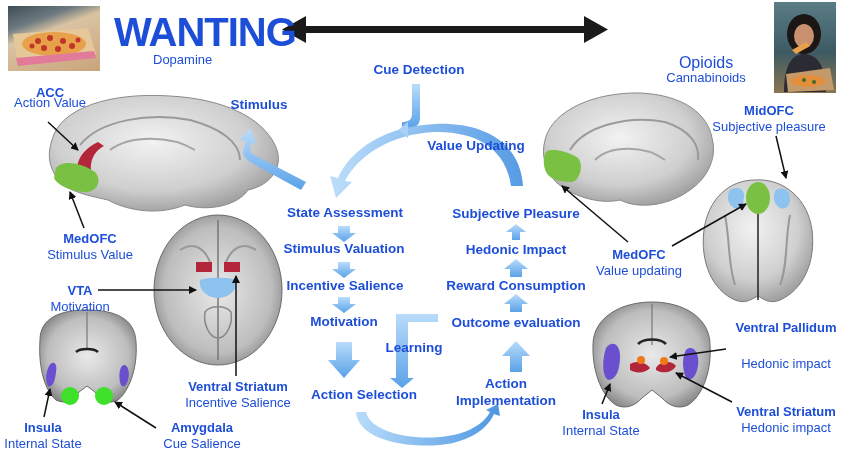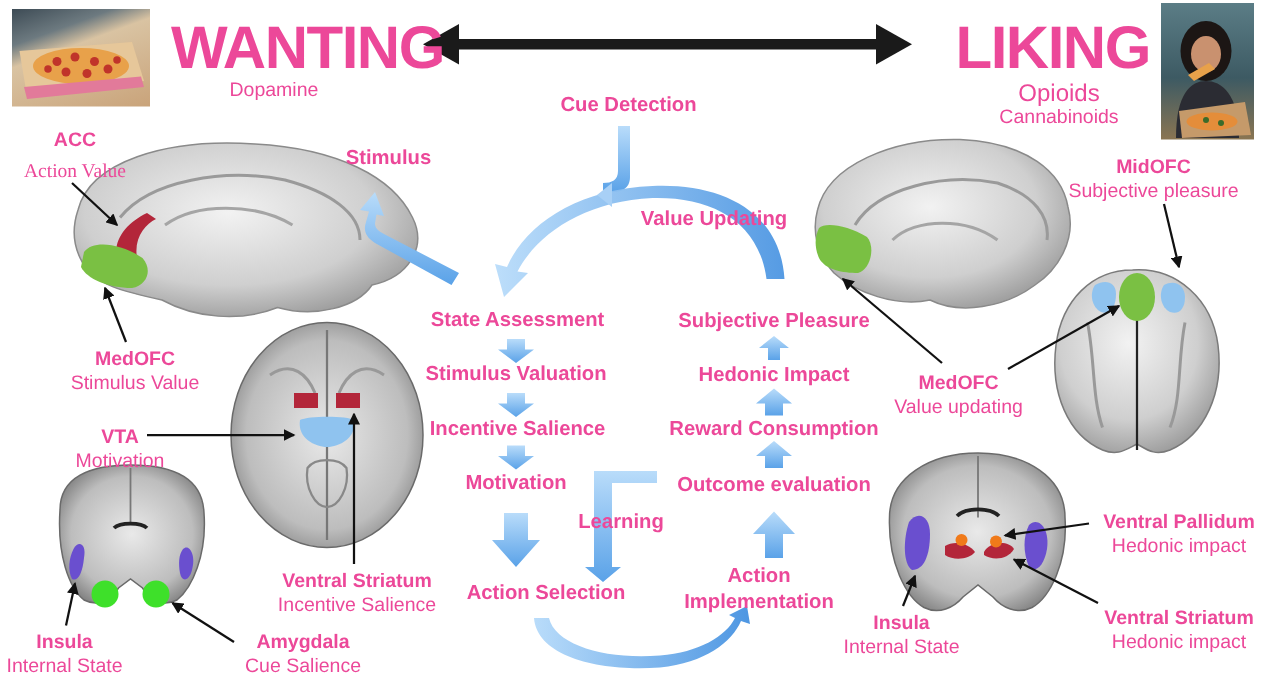--- a/index.html
+++ b/index.html
@@ -1,16 +1,16 @@
 <!DOCTYPE html>
 <html><head>
 <meta charset="utf-8">
 <style>
   html,body{margin:0;padding:0;background:#fff;}
-  #stage{position:relative;width:850px;height:454px;overflow:hidden;background:#fff;font-family:"Liberation Sans",sans-serif;color:#ec4899;}
+  #stage{position:relative;width:850px;height:454px;overflow:hidden;background:#fff;font-family:"Liberation Sans",sans-serif;color:#1d4ed8;}
   .t{position:absolute;white-space:nowrap;line-height:1;}
   .b{font-weight:normal;}
   .c{text-align:center;transform:translateX(-50%);}
   .big{font-size:40px;font-weight:900;letter-spacing:-1px;font-family:"Liberation Sans",sans-serif;}
   .h{font-size:13px;font-weight:bold;}
   .n{font-size:13px;}
   .step{font-size:13.5px;font-weight:bold;}
   svg.layer{position:absolute;left:0;top:0;}
   .photo{position:absolute;overflow:hidden;}
 </style>
@@ -171,42 +171,41 @@
       <path d="M18,48 L32,40 L36,44 L22,52 Z" fill="#e8a14a"></path>
       <path d="M12,72 L56,66 L60,88 L14,90 Z" fill="#c59a6a"></path>
       <ellipse cx="34" cy="79" rx="17" ry="6" fill="#e48d3a"></ellipse>
       <circle cx="30" cy="78" r="2" fill="#3b6b2a"></circle>
         <circle cx="40" cy="80" r="2" fill="#3b6b2a"></circle>
     </svg>
   </div>
 
   <div class="t big" style="left:114px;top:12px;">WANTING</div>
   <div class="t b" style="left:153px;top:53px;font-size:13px;">Dopamine</div>
-  <div class="t big" style="left:637px;top:12px;">LIKING</div>
   <div class="t b c" style="left:706px;top:55px;font-size:16px;">Opioids</div>
   <div class="t b c" style="left:706px;top:71px;font-size:13px;">Cannabinoids</div>
 
   <div class="t h c" style="left:50px;top:86px;">ACC</div>
-  <div class="t n c" style="left:50px;top:107px;font-family:Liberation Serif, serif;">Action Value</div>
+  <div class="t n c" style="left:50px;top:96px;">Action Value</div>
   <div class="t h c" style="left:90px;top:232px;">MedOFC</div>
   <div class="t n c" style="left:90px;top:248px;">Stimulus Value</div>
   <div class="t h c" style="left:80px;top:284px;">VTA</div>
   <div class="t n c" style="left:80px;top:300px;">Motivation</div>
   <div class="t h c" style="left:238px;top:380px;">Ventral Striatum</div>
   <div class="t n c" style="left:238px;top:396px;">Incentive Salience</div>
   <div class="t h c" style="left:43px;top:421px;">Insula</div>
   <div class="t n c" style="left:43px;top:437px;">Internal State</div>
   <div class="t h c" style="left:202px;top:421px;">Amygdala</div>
   <div class="t n c" style="left:202px;top:437px;">Cue Salience</div>
 
   <div class="t h c" style="left:769px;top:104px;">MidOFC</div>
   <div class="t n c" style="left:769px;top:120px;">Subjective pleasure</div>
   <div class="t h c" style="left:639px;top:248px;">MedOFC</div>
   <div class="t n c" style="left:639px;top:264px;">Value updating</div>
-  <div class="t h c" style="left:786px;top:341px;">Ventral Pallidum</div>
+  <div class="t h c" style="left:786px;top:321px;">Ventral Pallidum</div>
   <div class="t n c" style="left:786px;top:357px;">Hedonic impact</div>
   <div class="t h c" style="left:786px;top:405px;">Ventral Striatum</div>
   <div class="t n c" style="left:786px;top:421px;">Hedonic impact</div>
   <div class="t h c" style="left:601px;top:408px;">Insula</div>
   <div class="t n c" style="left:601px;top:424px;">Internal State</div>
 
   <div class="t step c" style="left:419px;top:63px;">Cue Detection</div>
   <div class="t step c" style="left:259px;top:98px;">Stimulus</div>
   <div class="t step c" style="left:476px;top:139px;">Value Updating</div>
 

